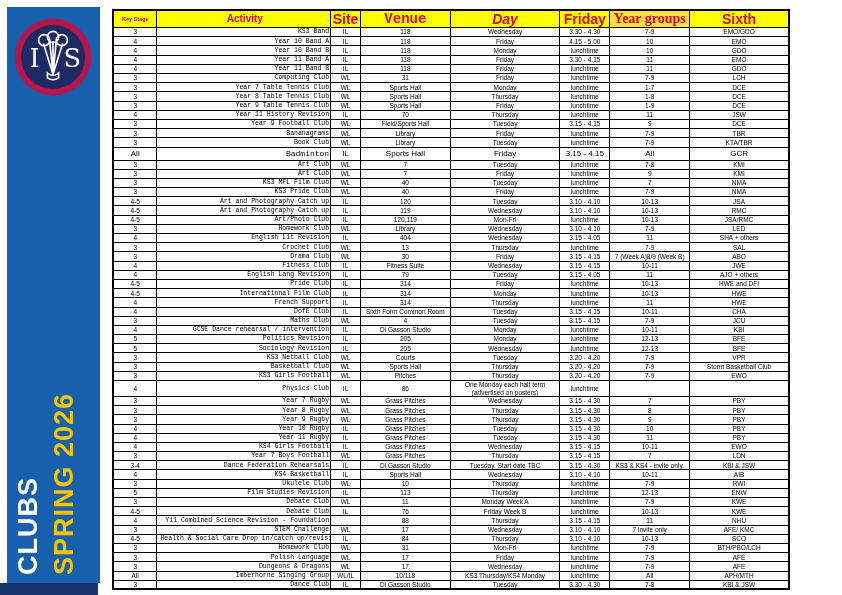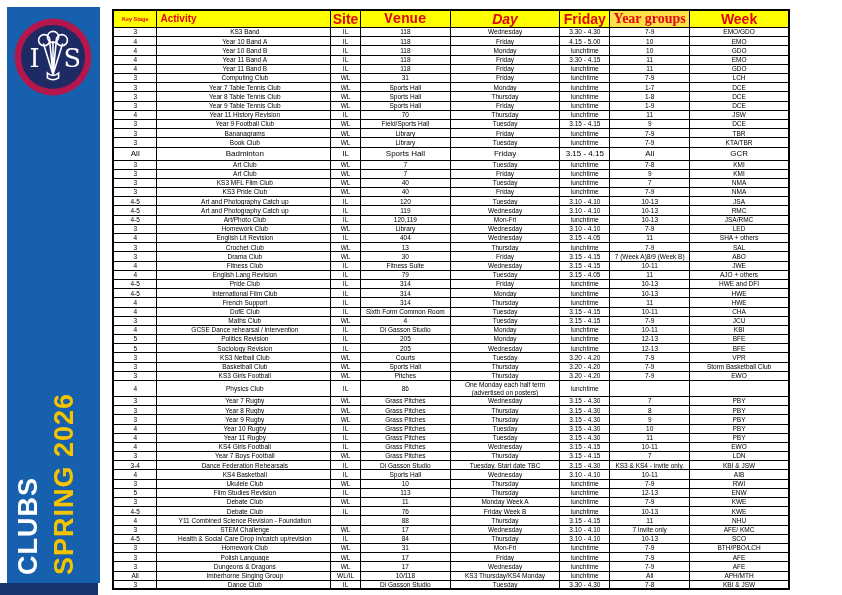--- a/index.html
+++ b/index.html
@@ -17,22 +17,22 @@
   #footer-strip{position:absolute;left:0;top:583px;width:98px;height:12px;}
 
   
   #clubs-table{position:absolute;left:112px;top:9px;width:678px;border-collapse:collapse;
                table-layout:fixed;border:2px solid #000;}
   #clubs-table th,#clubs-table td{border:0.7px solid #000;padding:0 1px;overflow:hidden;
                white-space:nowrap;text-align:center;vertical-align:middle;
                font-size:6.5px;line-height:1.15;color:#000;}
   #clubs-table th{height:15px;font-weight:bold;font-size:14px;border-bottom:1.6px solid #000;}
   #clubs-table th.small-h{font-size:5.5px;}
-  #clubs-table th.left-h{text-align:left;padding-left:3px;font-size:10px;}
-  #clubs-table td.left{text-align:center;padding-left:3px;}
+  #clubs-table th.left-h{text-align:center;padding-left:3px;font-size:10px;}
+  #clubs-table td.left{text-align:right;padding-left:3px;font-family:Liberation Mono, monospace;}
   #clubs-table tr{height:9.2px;}
   #clubs-table tr.large td{font-size:8px;height:12px;}
   #clubs-table tr.thick td{border-bottom:1.6px solid #000;}
   #clubs-table td.wrap{white-space:normal;}
   col.c-key{width:6.5%;} col.c-act{width:25.7%;} col.c-site{width:4.4%;}
   col.c-ven{width:13.3%;} col.c-day{width:16.2%;} col.c-time{width:7.4%;}
   col.c-yg{width:11.8%;} col.c-staff{width:14.7%;}
 </style>
 </head>
 <body>
@@ -72,21 +72,21 @@
     </colgroup>
     <thead>
       <tr>
         <th class="small-h" style="background: rgb(255, 255, 0); color: rgb(227, 6, 19);">Key Stage</th>
         <th class="left-h" style="background: rgb(255, 255, 0); color: rgb(227, 6, 19);">Activity</th>
         <th style="background: rgb(255, 255, 0); color: rgb(227, 6, 19);">Site</th>
         <th style="background: rgb(255, 255, 0); color: rgb(227, 6, 19); font-family: Liberation Mono, monospace;">Venue</th>
         <th style="background: rgb(255, 255, 0); color: rgb(227, 6, 19); font-style: italic;">Day</th>
         <th style="background: rgb(255, 255, 0); color: rgb(227, 6, 19);">Friday</th>
         <th style="background: #fde047; color: rgb(227, 6, 19); font-family: Liberation Serif, serif;">Year groups</th>
-        <th style="background: rgb(255, 255, 0); color: rgb(227, 6, 19);">Week</th>
+        <th style="background: rgb(255, 255, 0); color: rgb(227, 6, 19);">Sixth</th>
       </tr>
     </thead>
     <tbody id="clubs-body">
         <tr>
           <td>3</td>
           <td class="left">KS3 Band</td>
           <td>IL</td>
           <td>118</td>
           <td class="wrap">Wednesday</td>
           <td>3.30 - 4.30</td>

